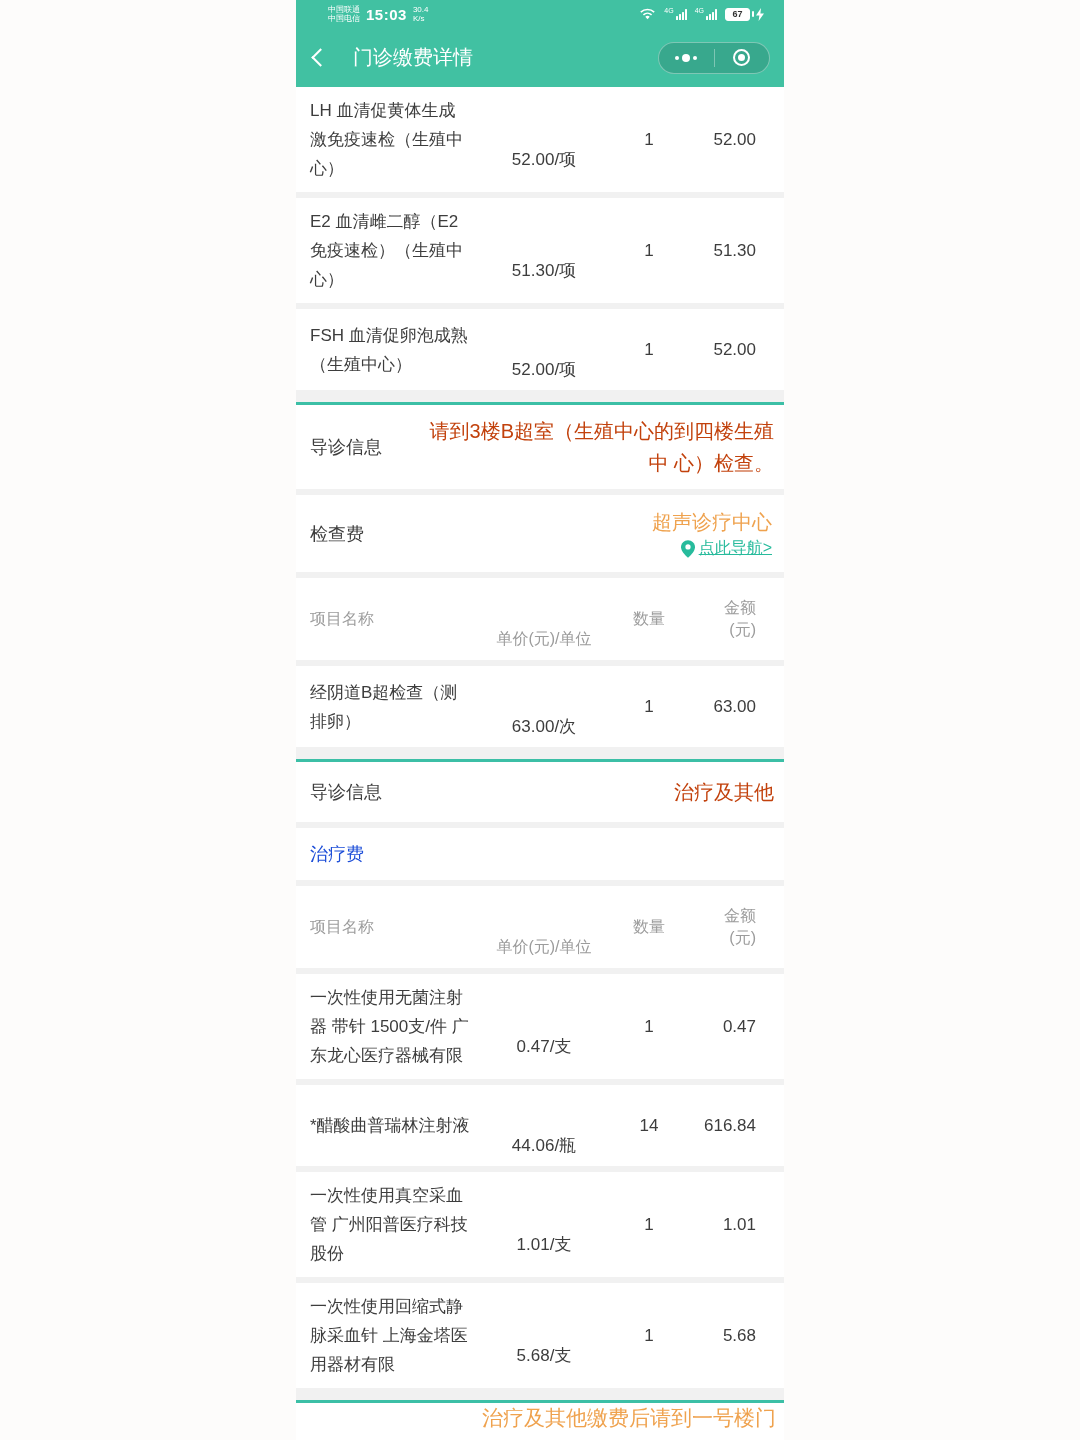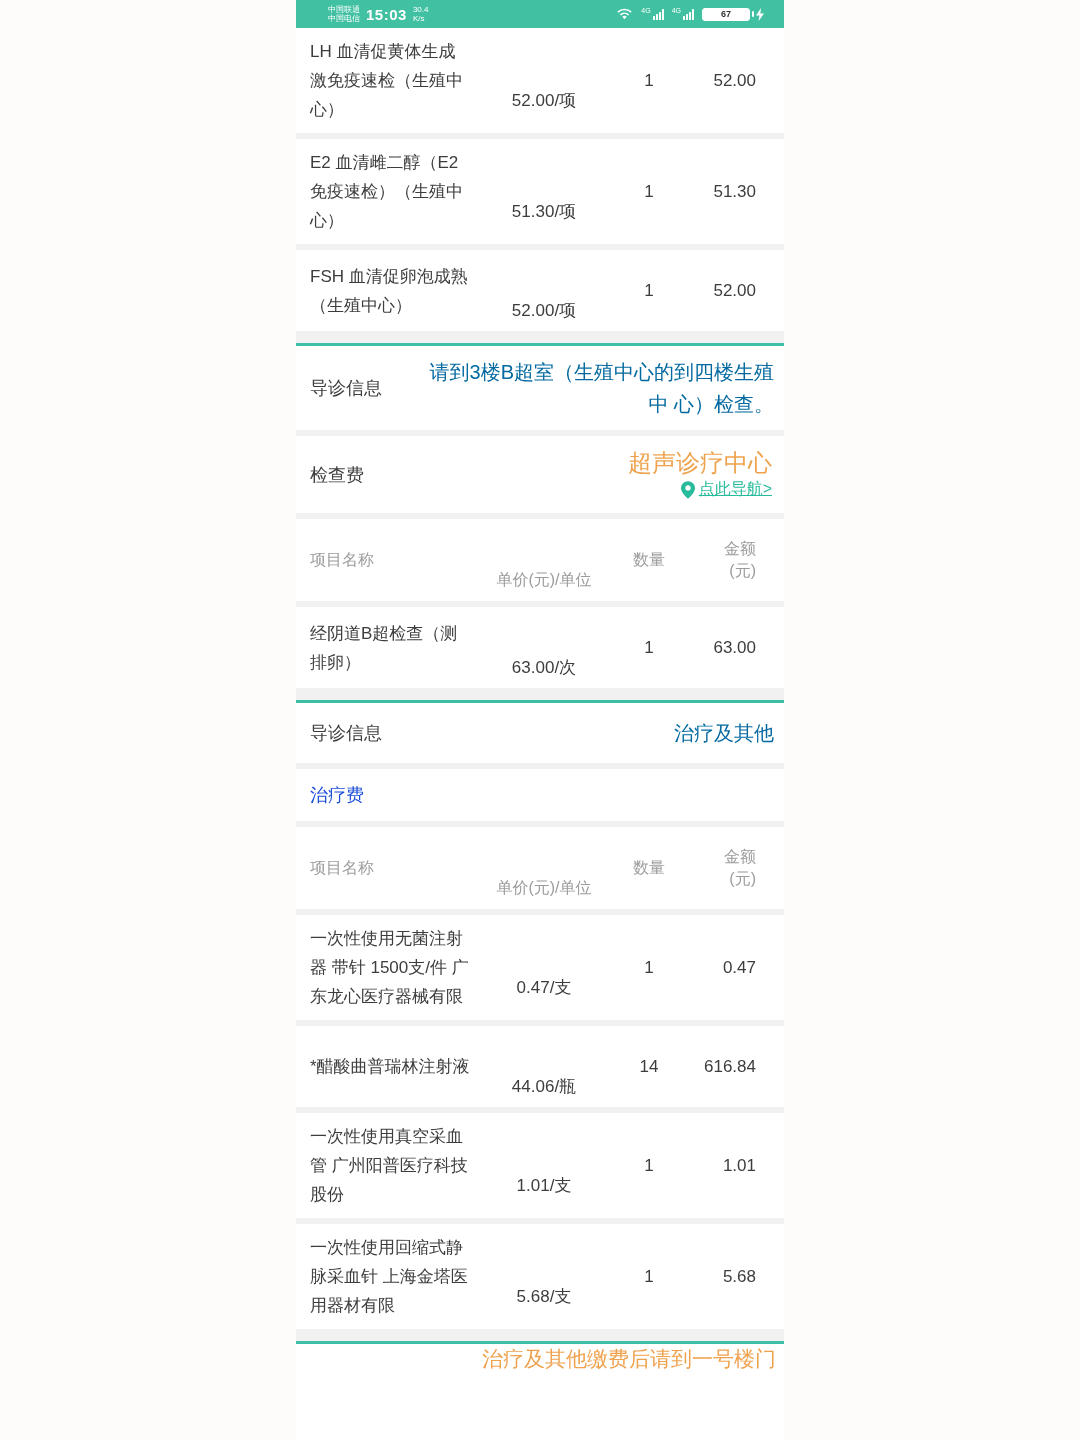--- a/index.html
+++ b/index.html
@@ -15,21 +15,21 @@
   .carrier { font-size:8px; line-height:9px; }
   .sb-time { font-size:15px; font-weight:bold; letter-spacing:0.5px; }
   .speed { font-size:8px; line-height:9px; text-align:left; }
   .sb-right { display:flex; align-items:center; gap:8px; }
   .wifi svg { display:block; }
   .sig { display:flex; align-items:flex-end; gap:2px; }
   .sig-4g { font-size:7px; line-height:7px; transform:translateY(-6px); }
   .bars { display:flex; align-items:flex-end; gap:1px; }
   .bars i { display:block; width:2px; background:#fff; border-radius:0.5px; }
   .bat-wrap { display:flex; align-items:center; gap:2px; }
-  .bat { width:48px; height:13px; border:1.5px solid #fff; border-radius:3px; background:#fff;
+  .bat { width:25px; height:13px; border:1.5px solid #fff; border-radius:3px; background:#fff;
          color:#333; font-size:9px; font-weight:bold; display:flex; align-items:center; justify-content:center; }
   .bat-nub { width:2px; height:6px; background:#fff; border-radius:1px; }
 
   
   .navbar { height:59px; background:#41c1a2; display:flex; align-items:center; padding:0 14px 0 18px; }
   .back { width:13px; height:13px; border-left:2.5px solid #fff; border-bottom:2.5px solid #fff;
           transform:rotate(45deg); flex:0 0 auto; cursor:pointer; }
   .nav-title { color:#fff; font-size:20px; margin-left:26px; flex:1; }
   .capsule { width:112px; height:32px; background:rgba(0,0,0,0.13); border:1px solid rgba(255,255,255,0.35);
              border-radius:16px; display:flex; align-items:center; }
@@ -51,25 +51,25 @@
         { color:#9c9c9c; font-size:16px; line-height:22px; }
   .thead { padding:10px 14px; }
 
   .divband { height:6px; background:#f1f1f1; }
   .sep { height:12px; background:#f1f1f1; }
   .tealline { height:3px; background:#3cbfa6; }
 
   
   .guide { display:flex; align-items:center; padding:10px 10px 10px 14px; }
   .guide-label { flex:0 0 110px; font-size:18px; color:#3d3d3d; }
-  .guide-text { flex:1; text-align:right; color:#0369a1; font-size:20px; line-height:32px; }
+  .guide-text { flex:1; text-align:right; color:#c2410c; font-size:20px; line-height:32px; }
   .fee { display:flex; align-items:center; padding:13px 12px 13px 14px; }
   .fee-label { flex:1; font-size:18px; color:#3d3d3d; }
   .fee-right { text-align:right; }
-  .fee-loc { color:#efa24e; font-size:24px; line-height:28px; }
+  .fee-loc { color:#efa24e; font-size:20px; line-height:28px; }
   .fee-nav { display:flex; align-items:center; justify-content:flex-end; gap:4px; margin-top:2px; }
   .fee-nav a { color:#27bb9c; font-size:16px; text-decoration:underline; cursor:pointer; }
   .plain-fee { padding:14px; font-size:18px; color:#1d4ed8; }
   .footer-note { padding:0 8px 0 0; text-align:right; color:#efa24e; font-size:21px; line-height:30px; }
 </style>
 </head>
 <body>
 
 <div class="canvas">
   <div class="strip">
@@ -115,20 +115,37 @@
         <span class="bat-wrap">
           <span class="bat">67</span>
           <span class="bat-nub"></span>
           <svg width="8" height="13" viewBox="0 0 8 13">
             <polygon points="5,0 0,7.5 3.4,7.5 2.6,13 8,5.5 4.4,5.5" fill="#fff"></polygon>
           </svg>
         </span>
       </div>
     </div>
 
+    <div class="navbar">
+      <div class="back"></div>
+      <div class="nav-title">门诊缴费详情</div>
+      <div class="capsule">
+        <div class="cap-half">
+          <span class="dot"></span>
+            <span class="dot big"></span>
+            <span class="dot"></span>
+        </div>
+        <div class="cap-div"></div>
+        <div class="cap-half">
+          <span class="target">
+              <i></i>
+            </span>
+        </div>
+      </div>
+    </div>
 
     <div class="row">
       <div class="c-name">LH 血清促黄体生成激免疫速检（生殖中心）</div>
       <div class="c-price">52.00/项</div>
       <div class="c-qty">1</div>
       <div class="c-amt">52.00</div>
     </div>
     <div class="divband"></div>
     <div class="row">
       <div class="c-name">E2 血清雌二醇（E2免疫速检）（生殖中心）</div>

